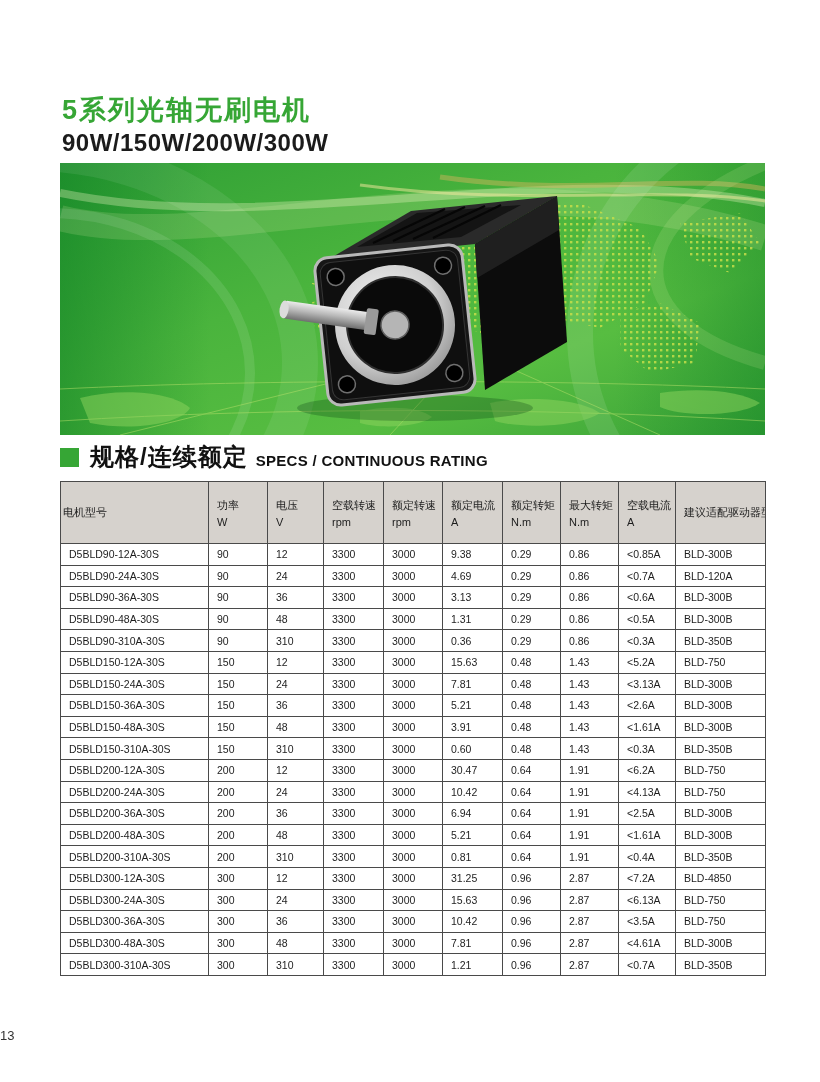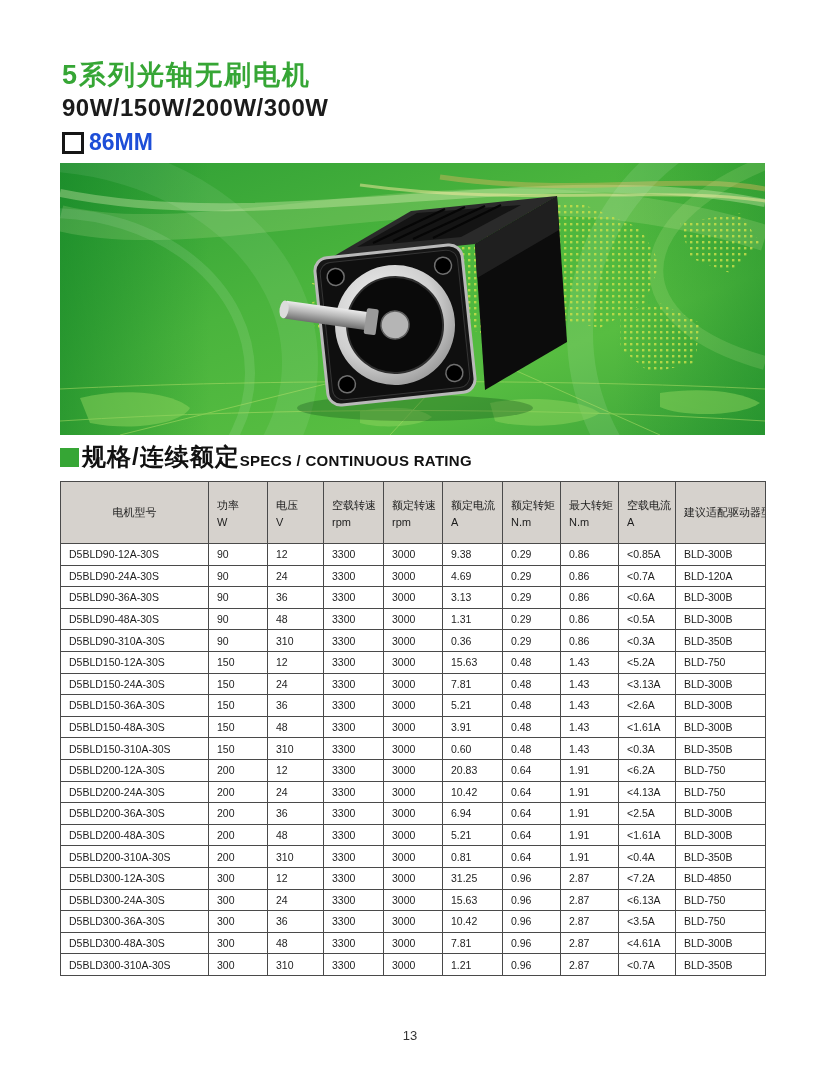--- a/index.html
+++ b/index.html
@@ -1,45 +1,45 @@
 <!DOCTYPE html>
 <html><head>
 <meta charset="utf-8">
 <style>
   html,body{margin:0;padding:0;background:#ffffff;}
   .page{position:relative;width:820px;height:1082px;background:#ffffff;overflow:hidden;
         font-family:"Liberation Sans","DejaVu Sans",sans-serif;}
 
   
   .titleblock{position:absolute;left:62px;top:60px;}
-  .t1{font-size:27px;font-weight:bold;color:#36a635;letter-spacing:2px;line-height:1.15;}
+  .t1{font-size:27px;font-weight:bold;color:#36a635;letter-spacing:2px;line-height:1.15;margin-top:35px;}
   .t2{font-size:24px;font-weight:bold;color:#1b1b1b;letter-spacing:.5px;margin-top:3px;}
   .t3{font-size:23px;font-weight:bold;color:#1d4ed8;margin-top:7px;display:flex;align-items:center;}
   .sq{width:16px;height:16px;border:3px solid #161616;display:inline-block;margin-right:5px;}
 
   
   .banner{position:absolute;left:60px;top:163px;width:705px;height:272px;overflow:hidden;}
 
   
-  .section{position:absolute;left:60px;top:441px;display:flex;align-items:center;}
+  .section{position:absolute;left:60px;top:441px;display:flex;align-items:center;gap:8px;}
   .greensq{width:19px;height:19px;background:#36a635;margin-right:3px;}
   .sec-cn{font-size:24px;font-weight:bold;color:#111;letter-spacing:1px;}
   .sec-en{font-size:15px;font-weight:bold;color:#111;padding-top:6px;letter-spacing:.3px;}
 
   
   table.spec{position:absolute;left:60px;top:481px;width:705px;border-collapse:collapse;
              table-layout:fixed;color:#1d1d1d;}
   .spec th,.spec td{border:1px solid #4a4a4a;box-sizing:border-box;overflow:hidden;white-space:nowrap;}
   .spec thead th{background:#d6d2cd;height:62px;font-weight:normal;font-size:11px;
                  text-align:left;padding:0 2px 0 8px;vertical-align:middle;}
-  .spec thead th.center{text-align:center;padding:4px 2px;}
+  .spec thead th.center{text-align:left;padding:4px 2px;}
   .spec thead .hu{margin-top:3px;}
   .spec td{height:21.6px;background:#ffffff;font-size:10.5px;padding:0 2px 0 8px;}
 
-  .pageno{position:absolute;left:0;right:0;top:1028px;text-align:center;
+  .pageno{position:absolute;left:0;right:0;top:1028px;text-align:left;
           font-size:13px;color:#333;}
 </style>
 </head>
 <body>
 
 <div class="page">
 
   <div class="titleblock">
     <div class="t1">5系列光轴无刷电机</div>
     <div class="t2">90W/150W/200W/300W</div>
@@ -332,21 +332,21 @@
           <td>1.43</td>
           <td>&lt;0.3A</td>
           <td>BLD-350B</td>
         </tr>
         <tr>
           <td>D5BLD200-12A-30S</td>
           <td>200</td>
           <td>12</td>
           <td>3300</td>
           <td>3000</td>
-          <td>20.83</td>
+          <td>30.47</td>
           <td>0.64</td>
           <td>1.91</td>
           <td>&lt;6.2A</td>
           <td>BLD-750</td>
         </tr>
         <tr>
           <td>D5BLD200-24A-30S</td>
           <td>200</td>
           <td>24</td>
           <td>3300</td>

